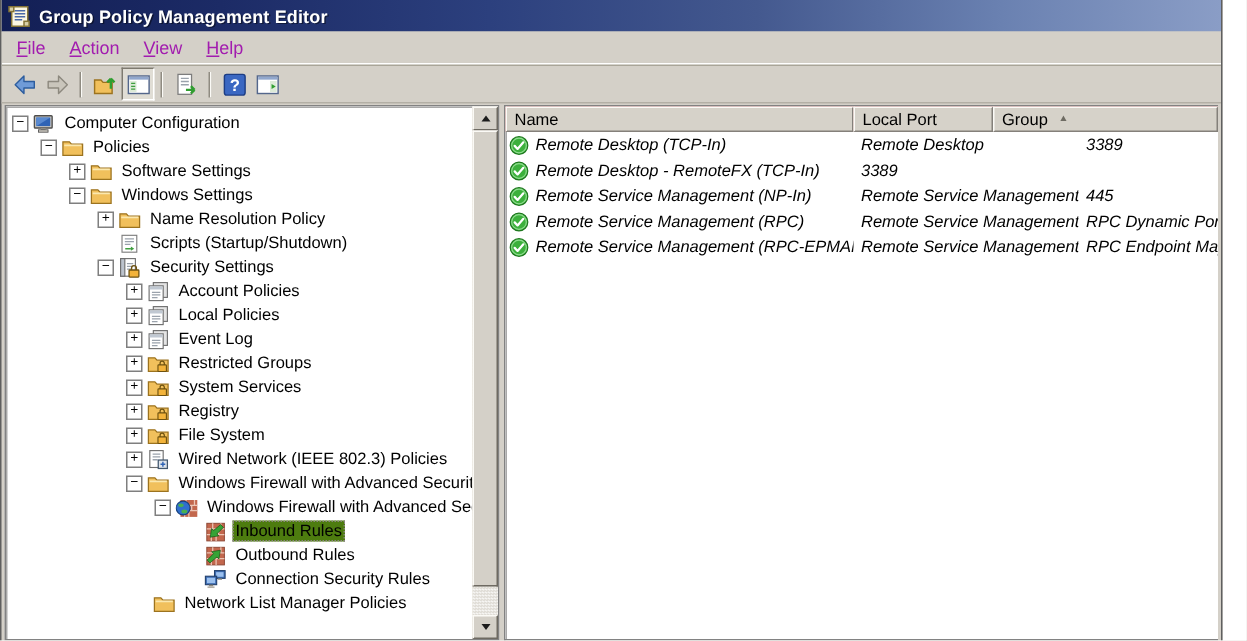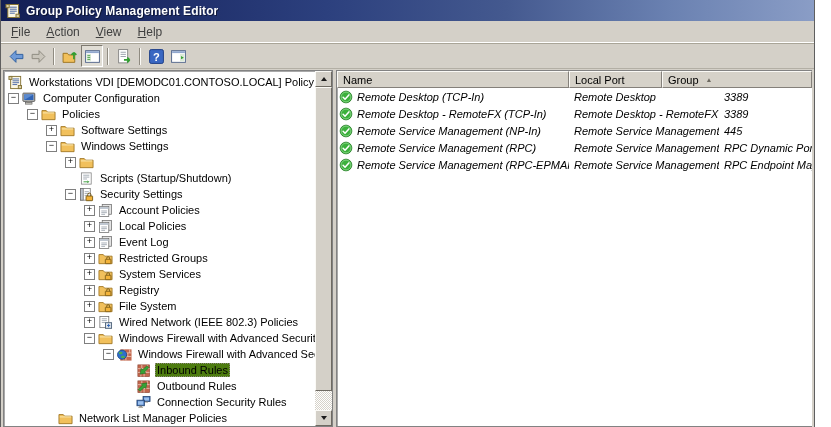--- a/index.html
+++ b/index.html
@@ -10,21 +10,21 @@
   
   .titlebar{height:21px;display:flex;align-items:center;gap:5px;padding:0 4px;
             background:linear-gradient(to right,#131f55 0%,#1c2b66 18%,#2c407e 40%,#44598f 62%,#6a81b1 82%,#8a9dc6 100%);}
   .title-icon{width:16px;height:16px;flex:0 0 auto;}
   .title-text{color:#fff;font-weight:bold;font-size:12px;letter-spacing:.1px;
               text-shadow:1px 1px 0 rgba(0,0,0,.45);white-space:nowrap;}
 
   
   .menubar{height:22px;display:flex;align-items:center;padding:0 2px;background:#d4d0c8;
            border-bottom:1px solid #a9a598;box-shadow:inset 0 -2px 0 -1px #ffffff;}
-  .menu-item{font-size:12px;color:#404040;padding:2px 8px;cursor:default;}
+  .menu-item{font-size:12px;color:#a21caf;padding:2px 8px;cursor:default;}
   .menu-item u{text-decoration:underline;}
 
   
   .toolbar{height:24px;display:flex;align-items:center;padding:0 4px;background:#d4d0c8;
            border-bottom:1px solid #b3afa5;}
   .tbtn{width:22px;height:22px;display:flex;align-items:center;justify-content:center;
         border:1px solid transparent;box-sizing:border-box;}
   .tbtn svg{width:17px;height:17px;display:block;}
   .tbtn.pressed{border-color:#7e7a70 #ffffff #ffffff #7e7a70;background:#e0ddd5;}
   .tsep{width:1px;height:17px;background:#8f8b81;border-right:1px solid #fbfaf6;margin:0 4px;}
@@ -155,31 +155,20 @@
             <rect x="9.4" y="5.6" width="4.2" height="7" fill="#dcead7"></rect>
             <path d="M10.4 7.6l2.6 1.5-2.6 1.5z" fill="#2f9e2f"></path>
           </svg>
         </span>
       </div>
     </div>
   <div class="main">
     <div class="tree-pane">
       <div class="tree" id="tree">
           <div class="tree-row" style="padding-left: 4px;">
-            <span class="tree-icon">
-              <svg viewBox="0 0 16 16">
-                <rect x="2.8" y="1.5" width="10.7" height="13" fill="#fcf7e3" stroke="#857437"></rect>
-                <path d="M4.8 4.2h7M4.8 6.2h7M4.8 8.2h7M4.8 10.2h5" stroke="#4a69a8" stroke-width="1" fill="none"></path>
-                <rect x="1" y="1.5" width="3.2" height="3.2" fill="#d8cfa8" stroke="#857437"></rect>
-                <rect x="11" y="11.2" width="3.4" height="3.3" fill="#d8cfa8" stroke="#857437"></rect>
-              </svg>
-            </span>
-            <span class="tree-label">Workstations VDI [DEMODC01.CONTOSO.LOCAL] Policy</span>
-          </div>
-          <div class="tree-row" style="padding-left: 4px;">
             <div class="expander">−</div>
             <span class="tree-icon">
               <svg viewBox="0 0 16 16">
                 <rect x="1" y="2.3" width="12.6" height="8.7" rx="0.6" fill="#cdc9c1" stroke="#4e4e4e"></rect>
                 <rect x="2.3" y="3.6" width="10" height="6.1" fill="#2f63b5"></rect>
                 <path d="M2.3 3.6h10L2.3 9.7z" fill="#5a8ad0"></path>
                 <rect x="5.6" y="11" width="3.4" height="1.3" fill="#8f8b83"></rect>
                 <rect x="3.9" y="12.3" width="6.8" height="1.7" fill="#cdc9c1" stroke="#4e4e4e" stroke-width="0.6"></rect>
               </svg>
             </span>
@@ -216,20 +205,21 @@
             <span class="tree-label">Windows Settings</span>
           </div>
           <div class="tree-row" style="padding-left: 61px;">
             <div class="expander">+</div>
             <span class="tree-icon">
               <svg viewBox="0 0 16 16">
                 <path d="M1 13.5V3.8h4.6l1.5 1.7H15v8z" fill="#f1c05c" stroke="#9c731f" stroke-width="0.9"></path>
                 <path d="M1.9 6.3h12.2" stroke="#fbe8ae" stroke-width="1.1"></path>
               </svg>
             </span>
+            <span class="tree-label">Name Resolution Policy</span>
           </div>
           <div class="tree-row" style="padding-left: 61px;">
             <div class="exp-spacer"></div>
             <span class="tree-icon">
               <svg viewBox="0 0 16 16">
                 <rect x="2.5" y="2" width="10.5" height="12" fill="#fff" stroke="#7d7d7d" stroke-width="0.8"></rect>
                 <path d="M4.5 4.5h6.5M4.5 6.5h6.5M4.5 8.5h4" stroke="#9aa2ac" stroke-width="0.9"></path>
                 <path d="M4.8 11.5h4" stroke="#3f9e3f" stroke-width="1"></path>
                 <path d="M8.8 10l2.4 1.5-2.4 1.5z" fill="#3f9e3f"></path>
               </svg>
@@ -394,21 +384,21 @@
                 <rect x="8.6" y="2.6" width="5.3" height="3.3" fill="#9cc1ef"></rect>
                 <rect x="9.8" y="7" width="3" height="1" fill="#8a867e"></rect>
                 <rect x="1" y="5.5" width="8" height="6" fill="#3f6fb5" stroke="#24426e" stroke-width="0.8"></rect>
                 <rect x="2.1" y="6.6" width="5.8" height="3.8" fill="#9cc1ef"></rect>
                 <rect x="3.5" y="11.5" width="3" height="1.2" fill="#8a867e"></rect>
                 <rect x="2.5" y="12.7" width="5" height="1.2" fill="#b5b1a9"></rect>
               </svg>
             </span>
             <span class="tree-label">Connection Security Rules</span>
           </div>
-          <div class="tree-row" style="padding-left: 40px;">
+          <div class="tree-row" style="padding-left: 84px;">
             <div class="exp-spacer"></div>
             <span class="tree-icon">
               <svg viewBox="0 0 16 16">
                 <path d="M1 13.5V3.8h4.6l1.5 1.7H15v8z" fill="#f1c05c" stroke="#9c731f" stroke-width="0.9"></path>
                 <path d="M1.9 6.3h12.2" stroke="#fbe8ae" stroke-width="1.1"></path>
               </svg>
             </span>
             <span class="tree-label">Network List Manager Policies</span>
           </div>
         </div>
@@ -456,21 +446,20 @@
             <div class="cell name col-name">
               <span class="rule-state-icon">
                 <svg viewBox="0 0 16 16">
                   <circle cx="8" cy="8" r="6.7" fill="#3cb03c" stroke="#1d771d" stroke-width="0.9"></circle>
                   <circle cx="8" cy="8" r="5.6" fill="none" stroke="#8fdc8f" stroke-width="0.9"></circle>
                   <path d="M4.7 8.3l2.2 2.3 4.4-5" fill="none" stroke="#fff" stroke-width="1.7" stroke-linecap="round" stroke-linejoin="round"></path>
                 </svg>
               </span>
               <span>Remote Desktop - RemoteFX (TCP-In)</span>
             </div>
-            <div class="cell col-group">Remote Desktop - RemoteFX</div>
             <div class="cell col-port">3389</div>
           </div>
           <div class="list-row">
             <div class="cell name col-name">
               <span class="rule-state-icon">
                 <svg viewBox="0 0 16 16">
                   <circle cx="8" cy="8" r="6.7" fill="#3cb03c" stroke="#1d771d" stroke-width="0.9"></circle>
                   <circle cx="8" cy="8" r="5.6" fill="none" stroke="#8fdc8f" stroke-width="0.9"></circle>
                   <path d="M4.7 8.3l2.2 2.3 4.4-5" fill="none" stroke="#fff" stroke-width="1.7" stroke-linecap="round" stroke-linejoin="round"></path>
                 </svg>

